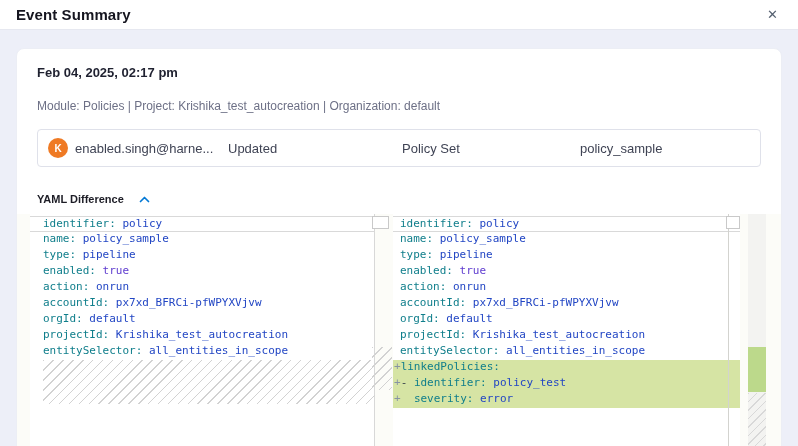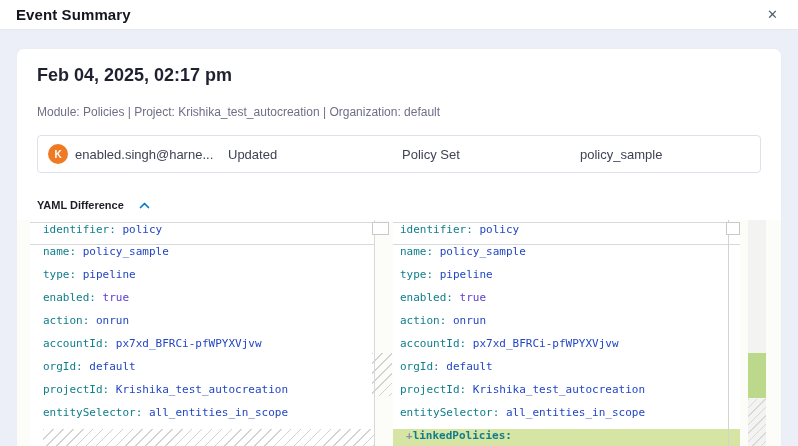--- a/index.html
+++ b/index.html
@@ -9,21 +9,21 @@
   
   .modal-header { height:30px; background:#fff; border-bottom:1px solid #e6e8f0;
     display:flex; align-items:center; justify-content:space-between; padding:0 16px; }
   .modal-title { font-size:15px; font-weight:700; color:#15151f; letter-spacing:.1px; }
   .close-btn { background:none; border:none; font-size:13px; color:#556070; cursor:pointer; line-height:1; padding:2px 4px; }
 
   
   .page { padding:18px 16px 0; }
   .card { background:#fff; border:1px solid #eceef5; border-radius:8px; padding:14px 20px 0; height:500px; }
 
-  .event-date { font-size:18px; font-weight:700; color:#1f2130; margin-top:2px; }
+  .event-date { font-size:13px; font-weight:700; color:#1f2130; margin-top:2px; }
   .event-meta { font-size:12px; color:#6d7086; margin-top:19px; }
 
   
   .tbl-head { display:grid; grid-template-columns:190px 174px 178px 1fr; margin-top:30px; }
   .tbl-head .th { font-size:10px; font-weight:700; color:#1d1d26; letter-spacing:.3px; }
   .tbl-head .th:first-child { padding-left:14px; }
   .tbl-row { display:grid; grid-template-columns:190px 174px 178px 1fr; align-items:center;
     margin-top:16px; height:38px; background:#fff; border:1px solid #dfe1ea; border-radius:4px; }
   .cell { font-size:13px; color:#3f4354; }
   .user-cell { display:flex; align-items:center; gap:7px; padding-left:10px; }
@@ -34,24 +34,24 @@
   
   .diff-toggle { margin-top:26px; display:flex; align-items:center; gap:15px; cursor:pointer; }
   .diff-toggle-label { font-size:11px; font-weight:700; color:#1d1d26; }
   .chev { display:block; }
 
   .diff { position:relative; margin:9px -20px 0; height:300px; background:#fcfcf8;
     font-family:"DejaVu Sans Mono", monospace; font-size:11px; overflow:hidden; }
   .pane { position:absolute; top:0; bottom:0; background:#fff; padding-top:2px; }
   .pane-left  { left:13px;  width:345px; border-right:1px solid #d8d8d8; }
   .pane-right { left:376px; width:347px; }
-  .code-line { height:23px; line-height:14.5px; white-space:pre; padding-left:13px; }
+  .code-line { height:16px; line-height:14.5px; white-space:pre; padding-left:13px; }
   .pane-right .code-line { padding-left:7px; }
   .code-line.first { border-top:1px solid #d9d9d9; border-bottom:1px solid #d9d9d9; }
-  .code-line.added { background:#d6e4a4; padding-left:13px;font-weight:bold; }
+  .code-line.added { background:#d6e4a4; padding-left:1px; }
   .tok-key  { color:#0f7e8b; }
   .tok-val  { color:#2246c4; }
   .tok-atom { color:#5e3bcf; }
   .tok-p    { color:#37404a; }
   .marker   { color:#8794a3; }
 
   .hatch-bg { background-image:repeating-linear-gradient(135deg,#d2d2d2 0 1px,transparent 1px 7px); }
   .left-collapsed { margin-left:13px; width:332px; }
   .gutter-hatch { position:absolute; left:355px; width:20px; }
 
@@ -118,20 +118,21 @@
           <div class="code-line first"><span class="tok-key">identifier: </span><span class="tok-val">policy</span></div>
           <div class="code-line"><span class="tok-key">name: </span><span class="tok-val">policy_sample</span></div>
           <div class="code-line"><span class="tok-key">type: </span><span class="tok-val">pipeline</span></div>
           <div class="code-line"><span class="tok-key">enabled: </span><span class="tok-atom">true</span></div>
           <div class="code-line"><span class="tok-key">action: </span><span class="tok-val">onrun</span></div>
           <div class="code-line"><span class="tok-key">accountId: </span><span class="tok-val">px7xd_BFRCi-pfWPYXVjvw</span></div>
           <div class="code-line"><span class="tok-key">orgId: </span><span class="tok-val">default</span></div>
           <div class="code-line"><span class="tok-key">projectId: </span><span class="tok-val">Krishika_test_autocreation</span></div>
           <div class="code-line"><span class="tok-key">entitySelector: </span><span class="tok-val">all_entities_in_scope</span></div>
           <div class="code-line added"><span class="marker">+</span><span class="tok-key">linkedPolicies:</span></div>
+          <div class="code-line added"><span class="marker">+</span><span class="tok-p">- </span><span class="tok-key">identifier: </span><span class="tok-val">policy_test</span></div>
           <div class="code-line added"><span class="marker">+</span><span class="tok-p">  </span><span class="tok-key">severity: </span><span class="tok-val">error</span></div>
         </div>
       <div class="vtrack-line"></div>
       <div class="corner-box g2"></div>
 
       <div class="ruler">
         <div class="ruler-marker" id="ruler-marker" style="top: 132.5px; height: 45.5px;"></div>
         <div class="ruler-hatch" id="ruler-hatch" style="top: 179px;"></div>
       </div>
     </div>

